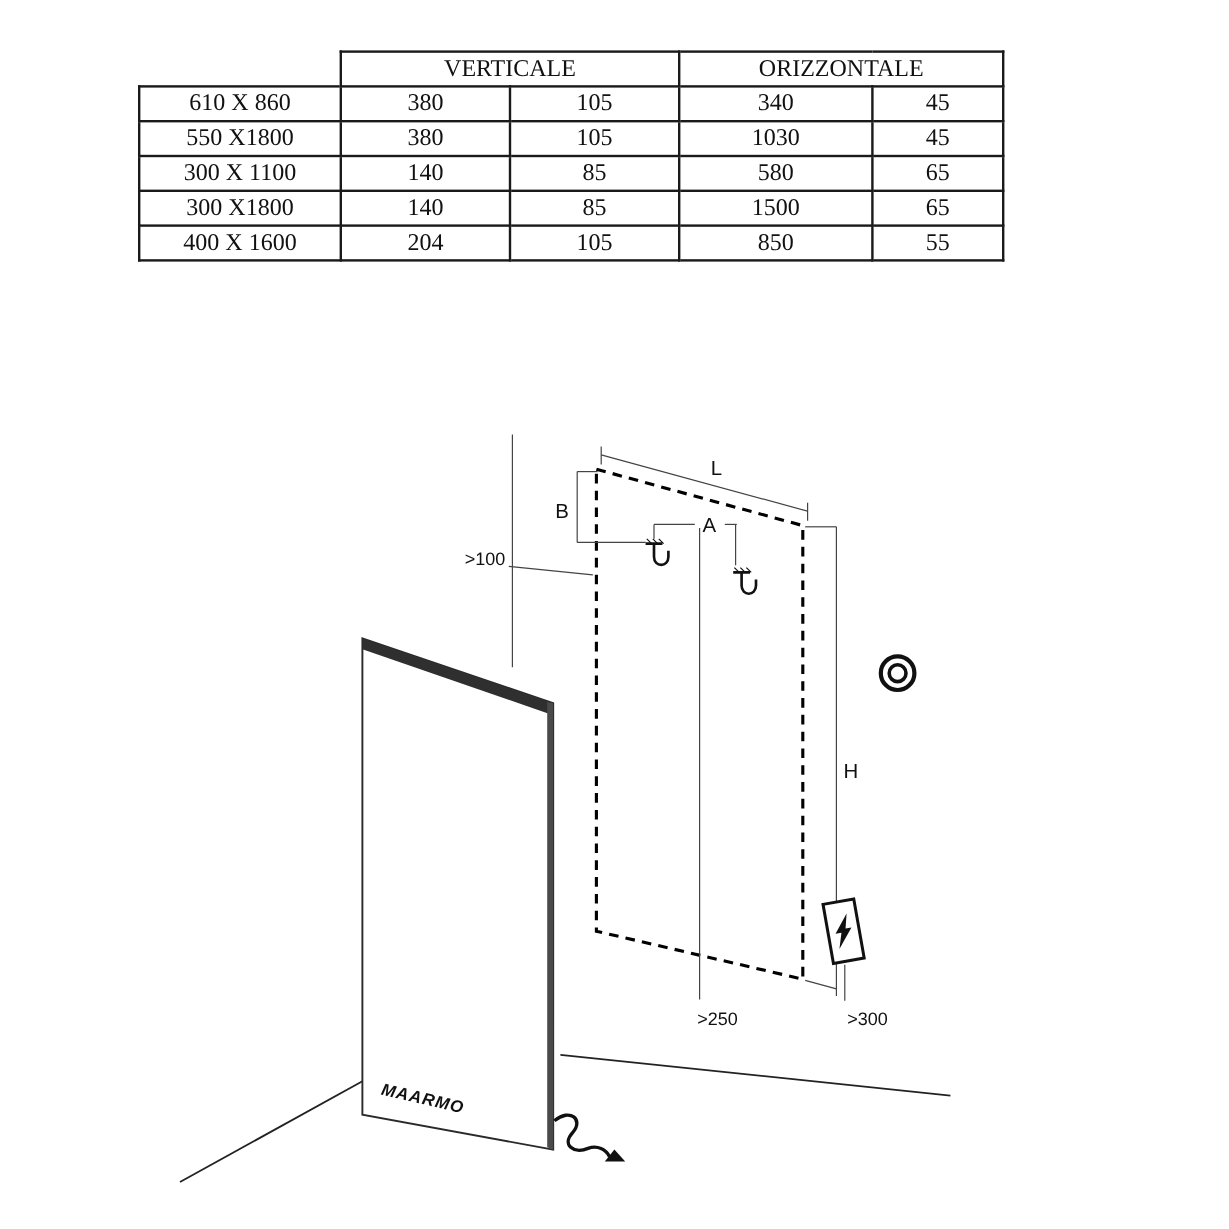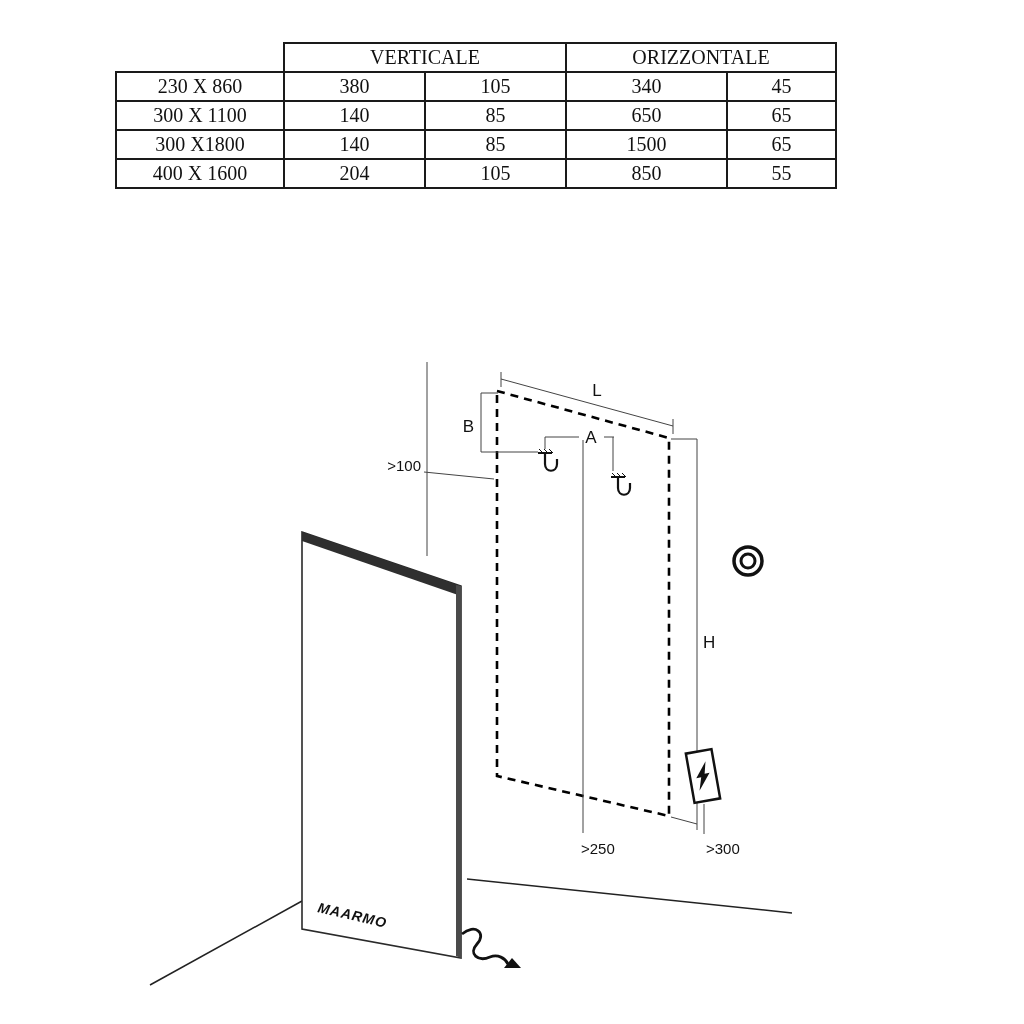--- a/index.html
+++ b/index.html
@@ -38,31 +38,38 @@
         <col class="c-oa">
         <col class="c-ob">
     </colgroup>
     <tbody>
         <tr>
       <td class="blank"></td>
       <th colspan="2">VERTICALE</th>
       <th colspan="2">ORIZZONTALE</th>
     </tr>
     <tr>
-      <td>230 X 860</td>
+      <td>610 X 860</td>
       <td>380</td>
       <td>105</td>
       <td>340</td>
       <td>45</td>
     </tr>
     <tr>
+      <td>550 X1800</td>
+      <td>380</td>
+      <td>105</td>
+      <td>1030</td>
+      <td>45</td>
+    </tr>
+    <tr>
       <td>300 X 1100</td>
       <td>140</td>
       <td>85</td>
-      <td>650</td>
+      <td>580</td>
       <td>65</td>
     </tr>
     <tr>
       <td>300 X1800</td>
       <td>140</td>
       <td>85</td>
       <td>1500</td>
       <td>65</td>
     </tr>
     <tr>

